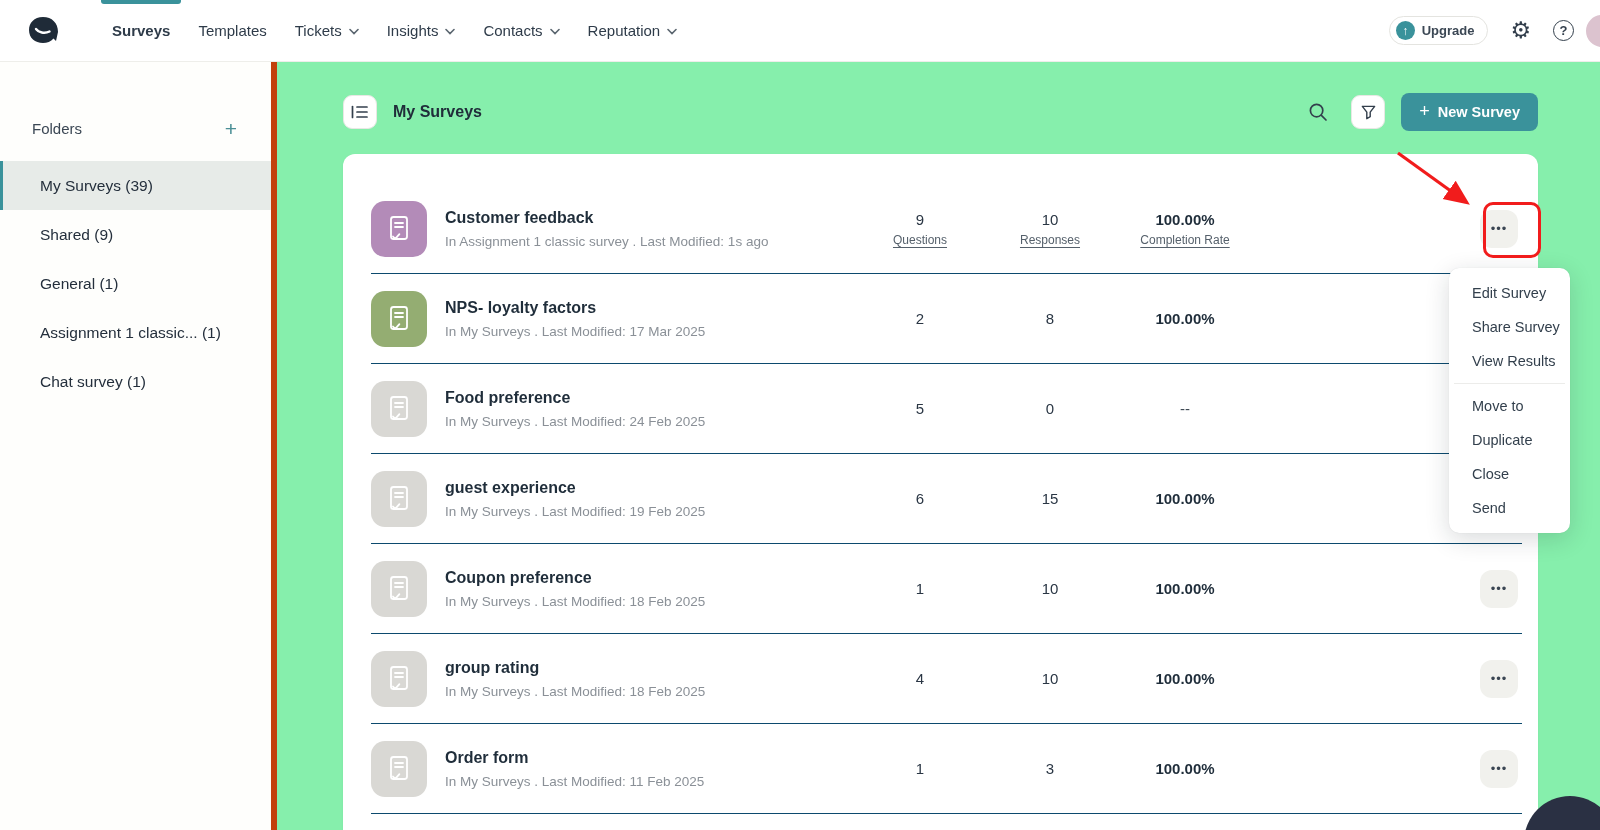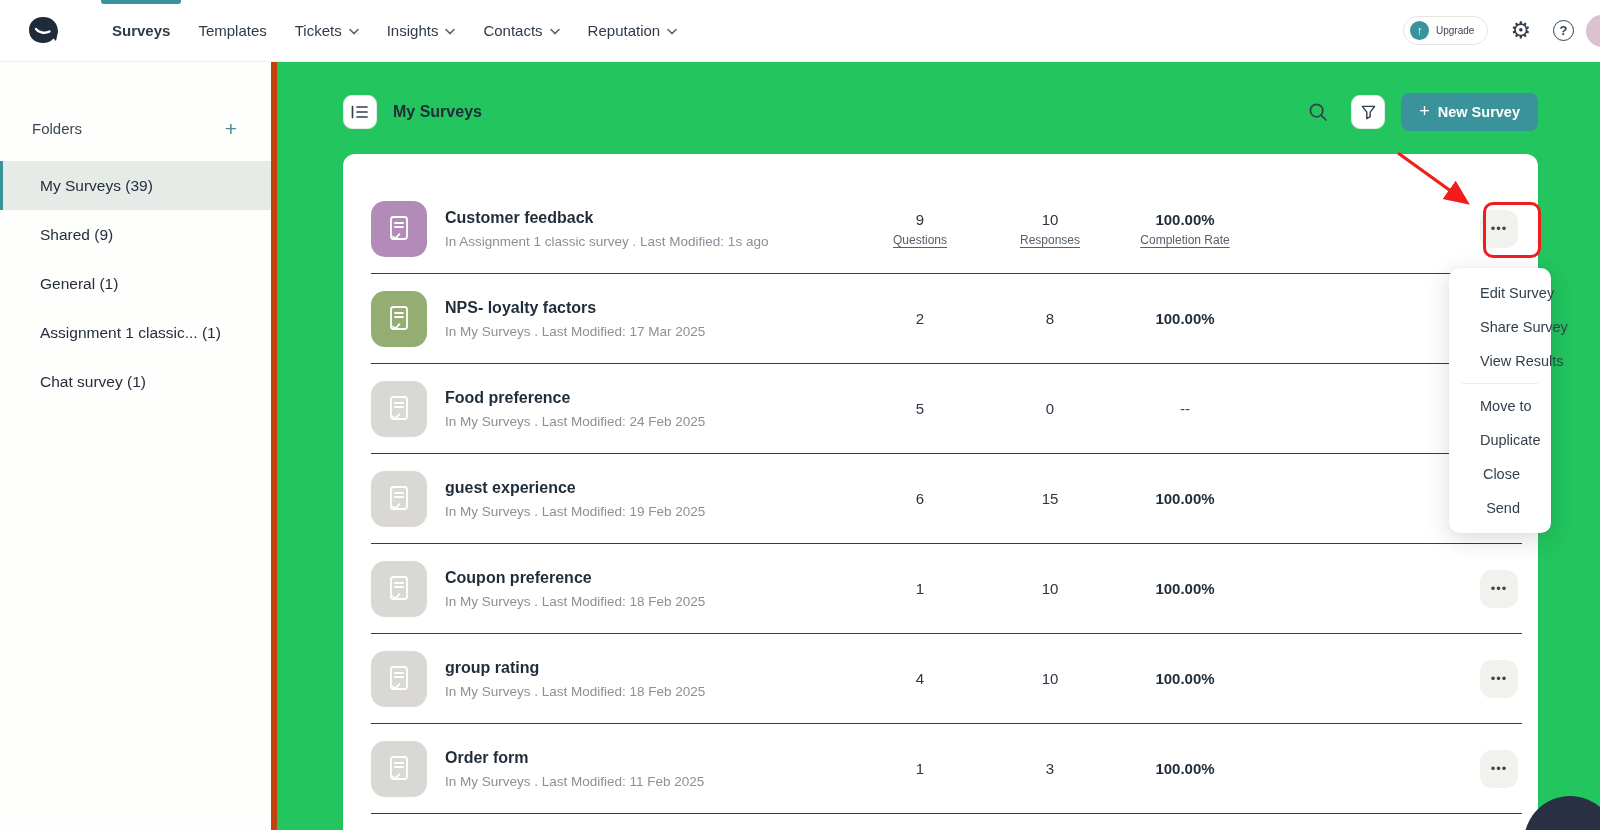--- a/index.html
+++ b/index.html
@@ -1,35 +1,35 @@
 <!DOCTYPE html>
 <html><head>
 <meta charset="utf-8">
 <style>
   * { margin:0; padding:0; box-sizing:border-box; }
   body { font-family:"Liberation Sans","DejaVu Sans",sans-serif; background:#e5e5e2; }
-  .viewport { position:relative; width:1600px; height:830px; overflow:hidden; background:#22c55e; }
+  .viewport { position:relative; width:1600px; height:830px; overflow:hidden; background:#86efac; }
 
   
   .topnav { position:absolute; top:0; left:0; right:0; height:62px; background:#fff;
             border-bottom:1px solid #eeeeea; display:flex; align-items:center; padding:0 26px; z-index:5; }
   .logo { width:36px; height:34px; margin-right:36px; display:flex; align-items:center; cursor:pointer; }
   .nav-items { display:flex; height:100%; }
   .nav-item { position:relative; height:100%; display:flex; align-items:center; gap:7px;
               padding:0 14px; font-size:15px; font-weight:500; color:#2e3b49; cursor:pointer; }
   .nav-item.active { font-weight:700; }
   .nav-item.active::after { content:""; position:absolute; top:0; left:3px; right:3px; height:4px;
               background:#3a929b; border-radius:0 0 3px 3px; }
   .chev { display:inline-flex; margin-top:2px; }
   .topnav-right { margin-left:auto; display:flex; align-items:center; gap:22px; }
   .upgrade-pill { display:flex; align-items:center; gap:7px; height:29px; padding:0 13px 0 6px;
               background:#fff; border:1px solid #e4e4e0; border-radius:15px; cursor:pointer; }
   .upgrade-circle { width:19px; height:19px; border-radius:50%; background:#3a929b; color:#fff;
               font-size:12px; display:flex; align-items:center; justify-content:center; }
-  .upgrade-label { font-size:10px; font-weight:400; color:#3b4754; }
+  .upgrade-label { font-size:13px; font-weight:700; color:#3b4754; }
   .gear { font-size:23px; color:#333f4c; cursor:pointer; line-height:1; }
   .help { width:21px; height:21px; border:1.7px solid #333f4c; border-radius:50%; color:#333f4c;
           font-size:13px; font-weight:700; display:flex; align-items:center; justify-content:center; cursor:pointer; }
   .avatar { position:absolute; right:-20px; top:13px; width:36px; height:36px; border-radius:50%;
           background:#dcc3cf; border:2px solid #fff; cursor:pointer; }
 
   
   .sidebar { position:absolute; top:62px; left:0; bottom:0; width:277px; background:#fefefc;
              border-right:6px solid #c2410c; z-index:2; }
   .folders-header { display:flex; align-items:center; justify-content:space-between;
@@ -69,23 +69,23 @@
   .num { font-size:15px; color:#2a3644; }
   .cell.c .num { font-weight:700; color:#1f2d3a; }
   .cell.c .num.dash { font-weight:400; color:#3f4a55; }
   .col-label { display:block; margin-top:5px; font-size:12px; color:#55606b;
           text-decoration:underline; text-underline-offset:3px; cursor:pointer; }
   .more-btn { margin-left:auto; margin-right:4px; width:38px; height:38px; border:none; cursor:pointer;
           background:#f1f1ed; border-radius:12px; color:#3a4552; font-size:13px; letter-spacing:1px;
           display:flex; align-items:center; justify-content:center; font-family:inherit; }
 
   
-  .context-menu { position:absolute; left:1449px; top:268px; width:102px; background:#fff;
+  .context-menu { position:absolute; left:1449px; top:268px; width:121px; background:#fff;
           border-radius:10px; box-shadow:0 6px 24px rgba(20,30,40,.16), 0 0 1px rgba(20,30,40,.15);
-          padding:8px 13px; z-index:10;text-align:right; }
+          padding:8px 5px; z-index:10; }
   .menu-item { padding:9px 18px; font-size:14.5px; color:#323f4c; cursor:pointer; white-space:nowrap; }
   .menu-divider { border-top:1px solid #ececea; margin:5px 0; }
 
   
   .annotation-arrow { position:absolute; left:1388px; top:146px; z-index:20; pointer-events:none; }
   .annotation-box { position:absolute; left:1483px; top:202px; width:58px; height:56px;
           border:3px solid #f11c1c; border-radius:10px; z-index:20; pointer-events:none; }
 
   
   .chat-widget { position:absolute; left:1524px; top:796px; width:92px; height:92px; border-radius:50%;

